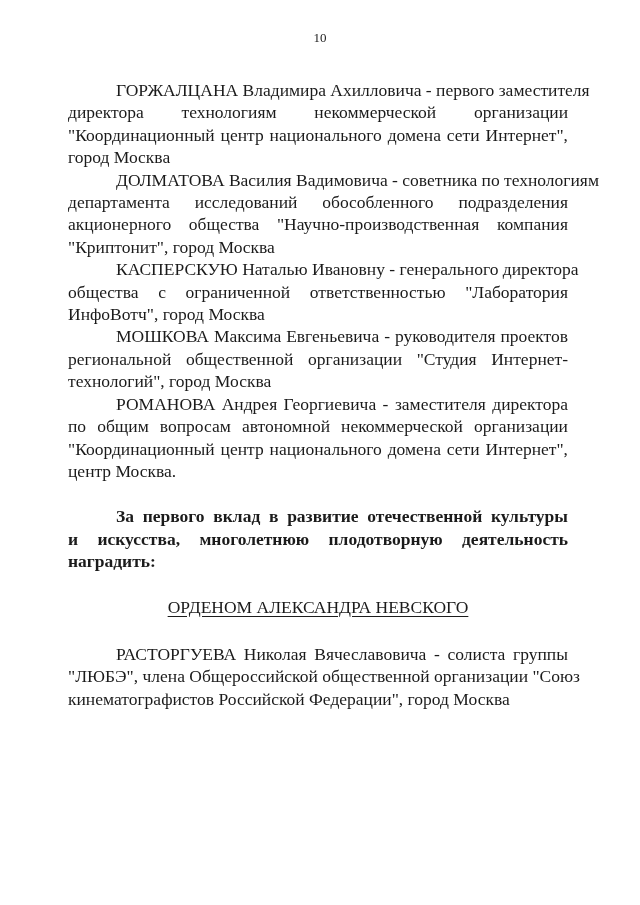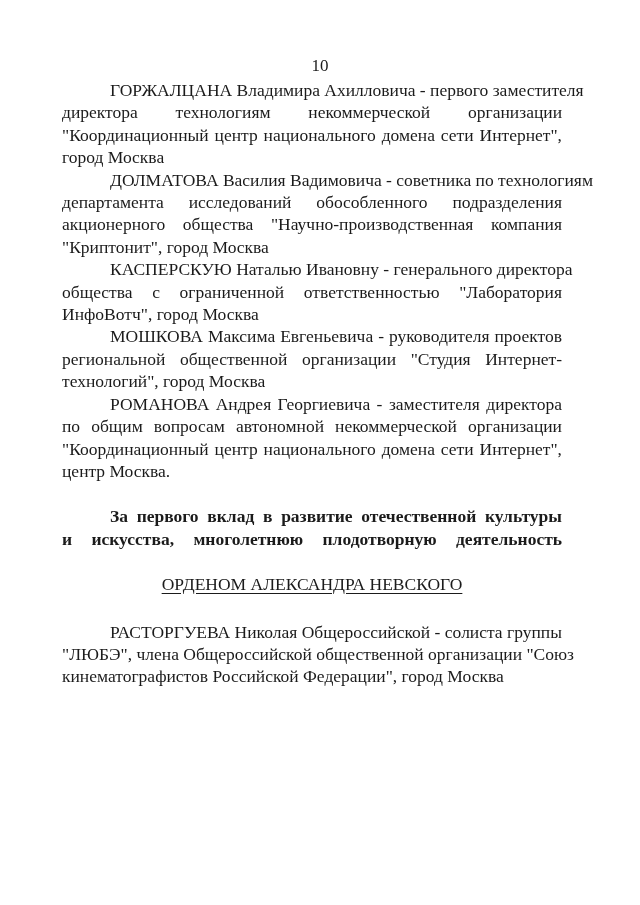--- a/index.html
+++ b/index.html
@@ -16,28 +16,27 @@
     overflow: hidden;
     font-family: "Liberation Serif", "DejaVu Serif", serif;
     color: #1b1b1b;
   }
   .page-number {
     position: absolute;
     top: 28px;
     left: 0;
     width: 100%;
     text-align: center;
-    font-size: 17px;
+    font-size: 13px;
     line-height: 20px;
-    margin-top: 28px;
   }
   .content {
     position: absolute;
     top: 79px;
-    left: 62px;
+    left: 68px;
     width: 500px;
     font-size: 17.5px;
     line-height: 22.4px;
   }
   .para { margin: 0; }
   .line { white-space: nowrap; }
   .line.just {
     text-align: justify;
     text-align-last: justify;
   }
@@ -87,21 +86,22 @@
       </div>
       <div class="para entry">
         <div class="line first just">РОМАНОВА Андрея Георгиевича - заместителя директора</div>
         <div class="line just">по общим вопросам автономной некоммерческой организации</div>
         <div class="line just">"Координационный центр национального домена сети Интернет",</div>
         <div class="line last">центр Москва.</div>
       </div>
       <div class="para intro">
         <div class="line first just">За первого вклад в развитие отечественной культуры</div>
         <div class="line just">и искусства, многолетнюю плодотворную деятельность</div>
+        <div class="line last">наградить:</div>
       </div>
       <div class="heading-block"><span class="heading-text">ОРДЕНОМ АЛЕКСАНДРА НЕВСКОГО</span></div>
       <div class="para entry">
-        <div class="line first just">РАСТОРГУЕВА Николая Общероссийской - солиста группы</div>
+        <div class="line first just">РАСТОРГУЕВА Николая Вячеславовича - солиста группы</div>
         <div class="line just">"ЛЮБЭ", члена Общероссийской общественной организации "Союз</div>
         <div class="line last">кинематографистов Российской Федерации", город Москва</div>
       </div>
     </div>
 </div>
 
 </body></html>

